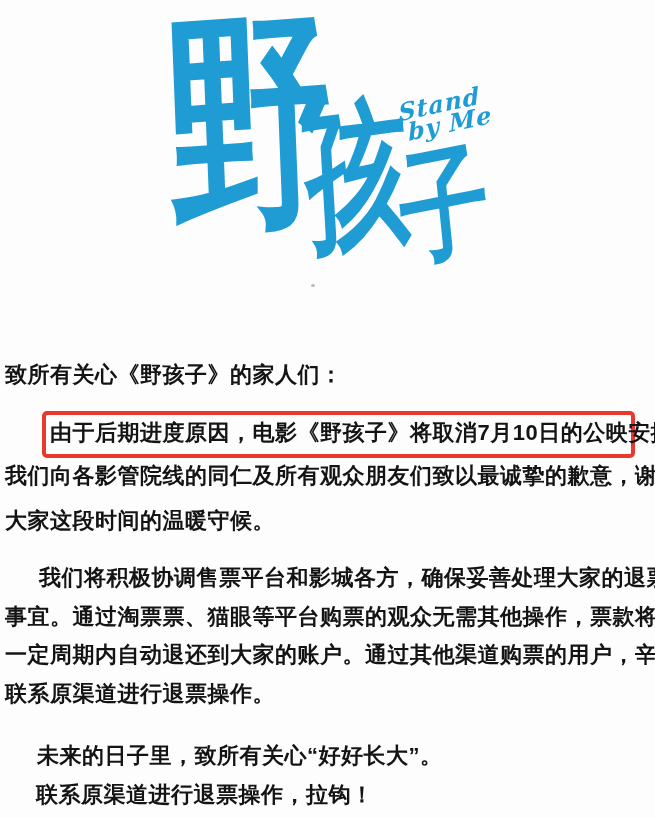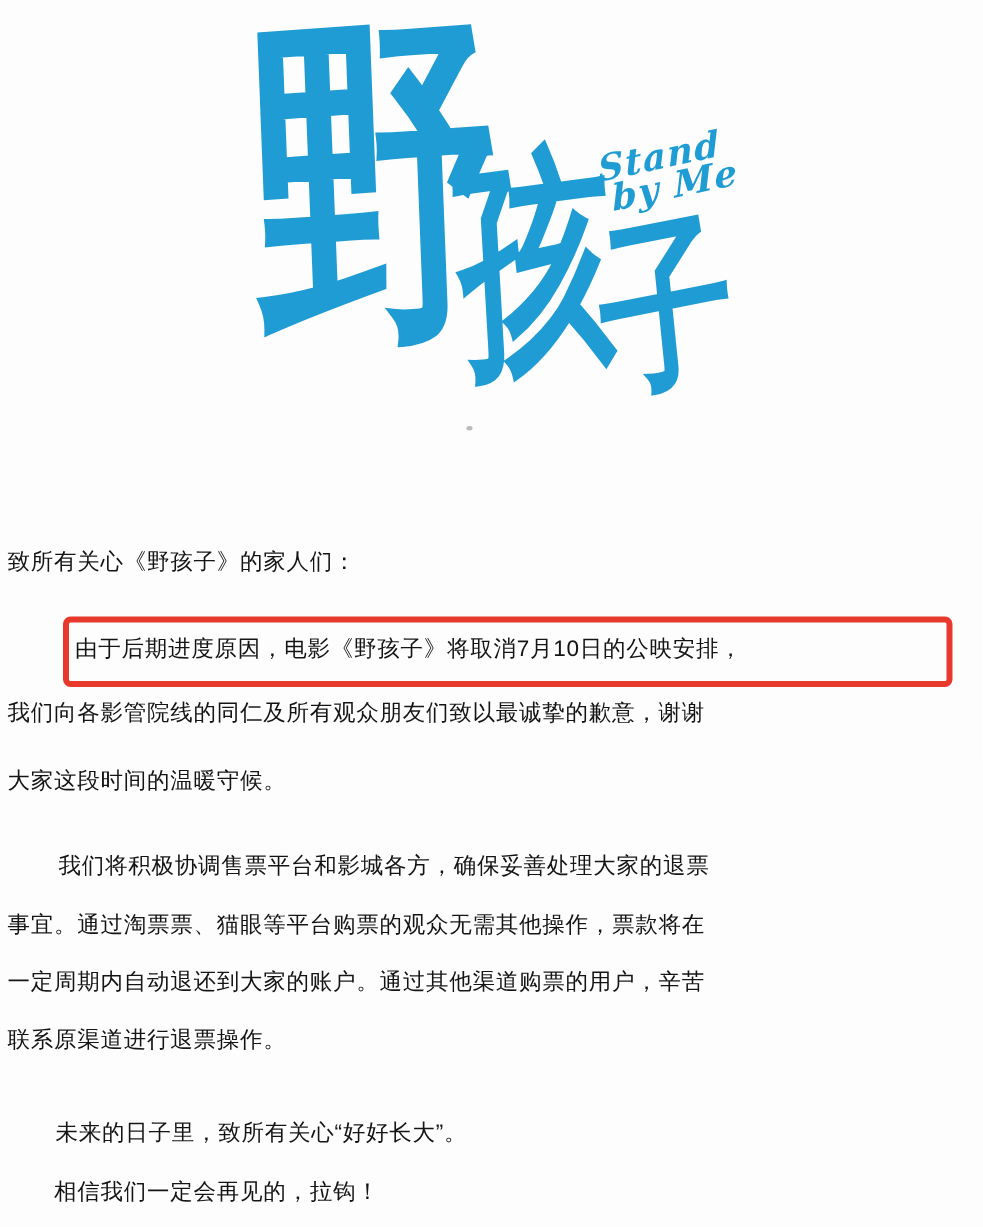--- a/index.html
+++ b/index.html
@@ -59,22 +59,22 @@
     width: 4px; height: 3px;
     background: #9aa0a4;
     border-radius: 50%;
     opacity: 0.7;
   }
 
   
   .line {
     position: absolute;
     left: 5px;
-    font-size: 15px;
-    font-weight: 400;
+    font-size: 22px;
+    font-weight: 700;
     color: var(--text-color);
     letter-spacing: 0.5px;
     white-space: nowrap;
     line-height: 26px;
   }
   .l0 { top: 362px; }
   .l1 { top: 420px; left: 50px; }
   .l2 { top: 463px; }
   .l3 { top: 508px; }
   .l4 { top: 565px; left: 39px; }
@@ -113,16 +113,16 @@
   <div class="letter">
     <div class="line l0">致所有关心《野孩子》的家人们：</div>
     <div class="line l1">由于后期进度原因，电影《野孩子》将取消7月10日的公映安排，</div>
     <div class="line l2">我们向各影管院线的同仁及所有观众朋友们致以最诚挚的歉意，谢谢</div>
     <div class="line l3">大家这段时间的温暖守候。</div>
     <div class="line l4">我们将积极协调售票平台和影城各方，确保妥善处理大家的退票</div>
     <div class="line l5">事宜。通过淘票票、猫眼等平台购票的观众无需其他操作，票款将在</div>
     <div class="line l6">一定周期内自动退还到大家的账户。通过其他渠道购票的用户，辛苦</div>
     <div class="line l7">联系原渠道进行退票操作。</div>
     <div class="line l8">未来的日子里，致所有关心“好好长大”。</div>
-    <div class="line l9">相信我们一定会再见的，拉钩！</div>
+    <div class="line l9">联系原渠道进行退票操作，拉钩！</div>
   </div>
 
 </div>
 
 </body></html>

